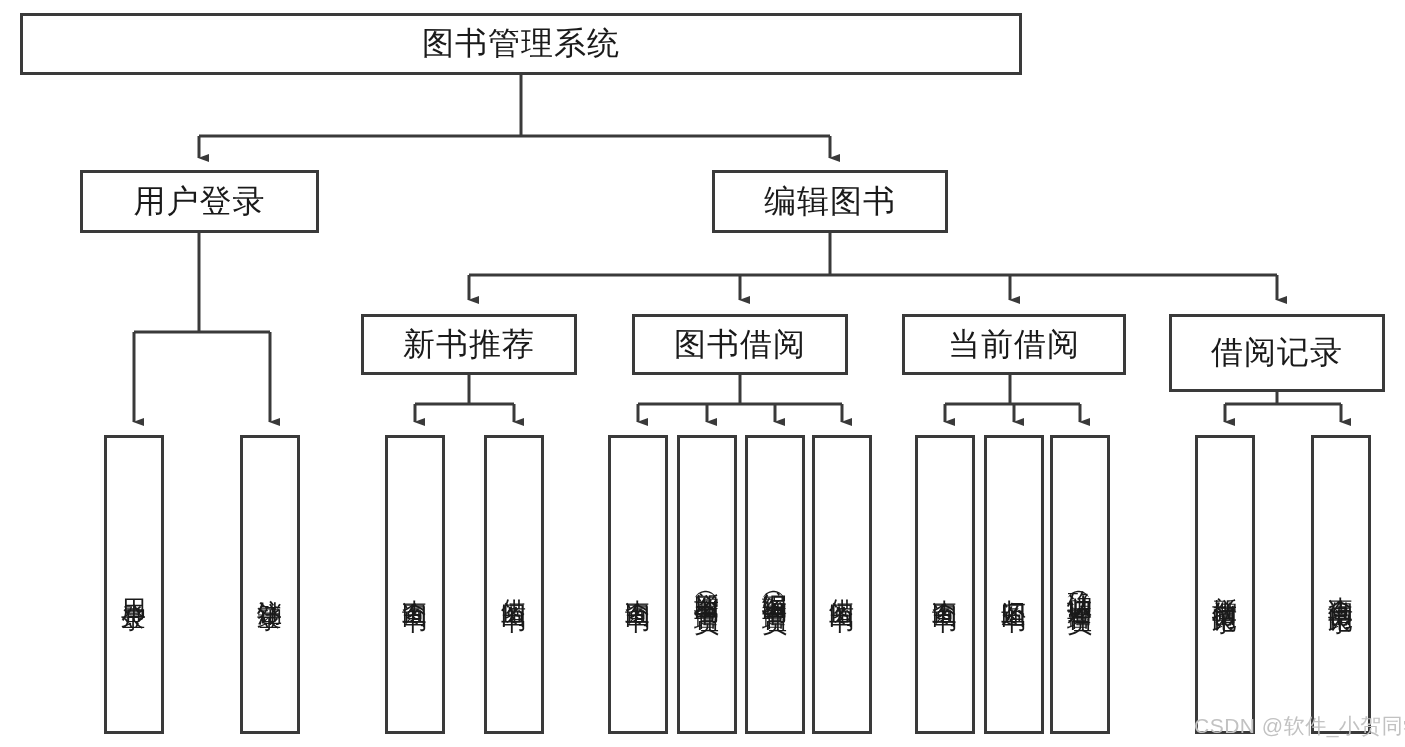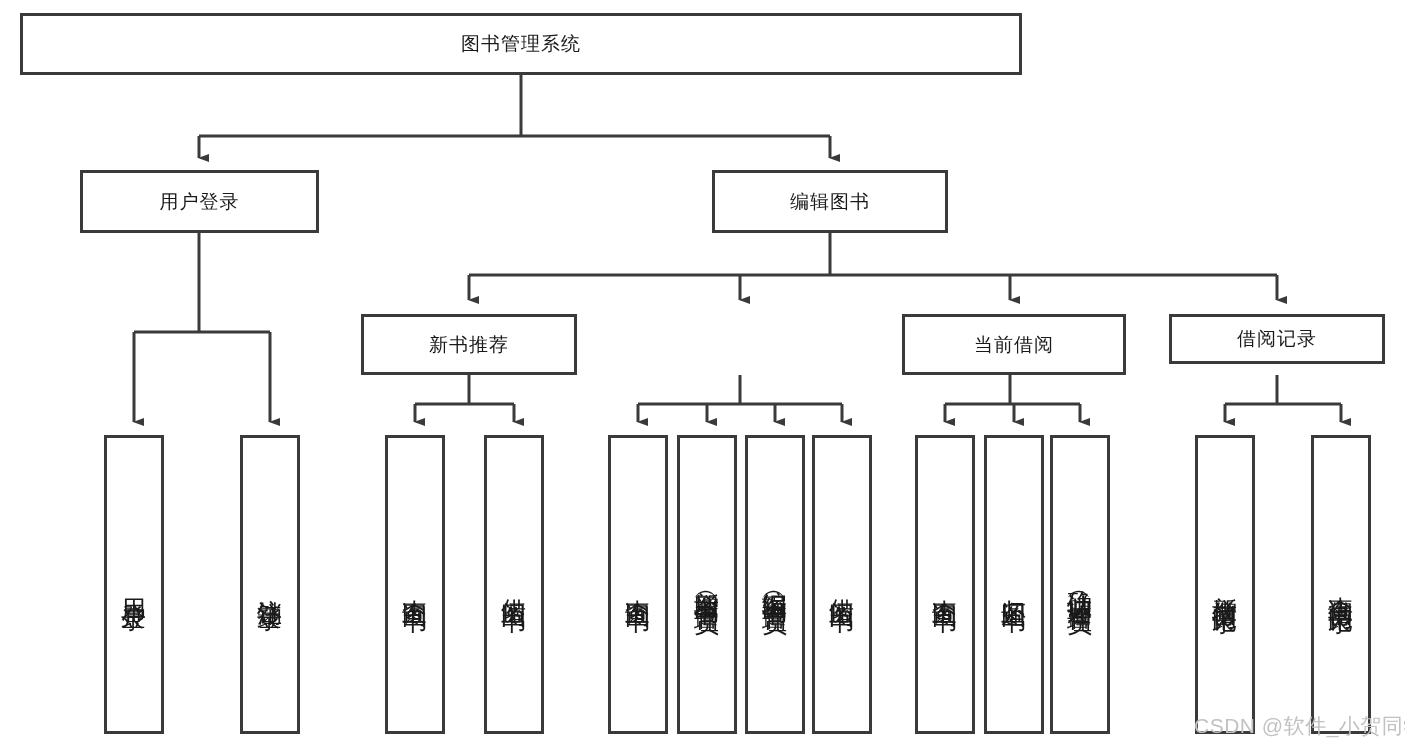--- a/index.html
+++ b/index.html
@@ -29,21 +29,21 @@
     position: absolute;
     box-sizing: border-box;
     border: 3px solid #3a3a3a;
     background: #ffffff;
     display: flex;
     align-items: center;
     justify-content: center;
     color: #1a1a1a;
   }
   .node.horiz {
-    font-size: 19px;
+    font-size: 32px;
     letter-spacing: 1px;
   }
   .node.vert {
     writing-mode: vertical-rl;
     text-orientation: upright;
     font-size: 25px;
     line-height: 1.12;
     letter-spacing: 3px;
     padding: 4px 0;
   }
@@ -115,22 +115,23 @@
       <path d="M1341,404 L1341,422" marker-end="url(#arrow)"></path>
     </g>
   </svg>
 
   <div class="node horiz" style="left:20px; top:13px; width:1002px; height:62px;">图书管理系统</div>
 
   <div class="node horiz" style="left:80px; top:170px; width:239px; height:63px;">用户登录</div>
   <div class="node horiz" style="left:712px; top:170px; width:236px; height:63px;">编辑图书</div>
 
   <div class="node horiz" style="left:361px; top:314px; width:216px; height:61px;">新书推荐</div>
+  <div class="node horiz" style="left:632px; top:314px; width:216px; height:61px;">图书借阅</div>
   <div class="node horiz" style="left:902px; top:314px; width:224px; height:61px;">当前借阅</div>
-  <div class="node horiz" style="left:1169px; top:314px; width:216px; height:50px;">借阅记录</div>
+  <div class="node horiz" style="left:1169px; top:314px; width:216px; height:78px;">借阅记录</div>
 
   <div class="node vert" style="left:104px; top:435px; width:60px; height:299px;">
     <span>用户登录</span>
   </div>
   <div class="node vert" style="left:240px; top:435px; width:60px; height:299px;">
     <span>注销登录</span>
   </div>
 
   <div class="node vert" style="left:385px; top:435px; width:60px; height:299px;">
     <span>查询图书</span>

